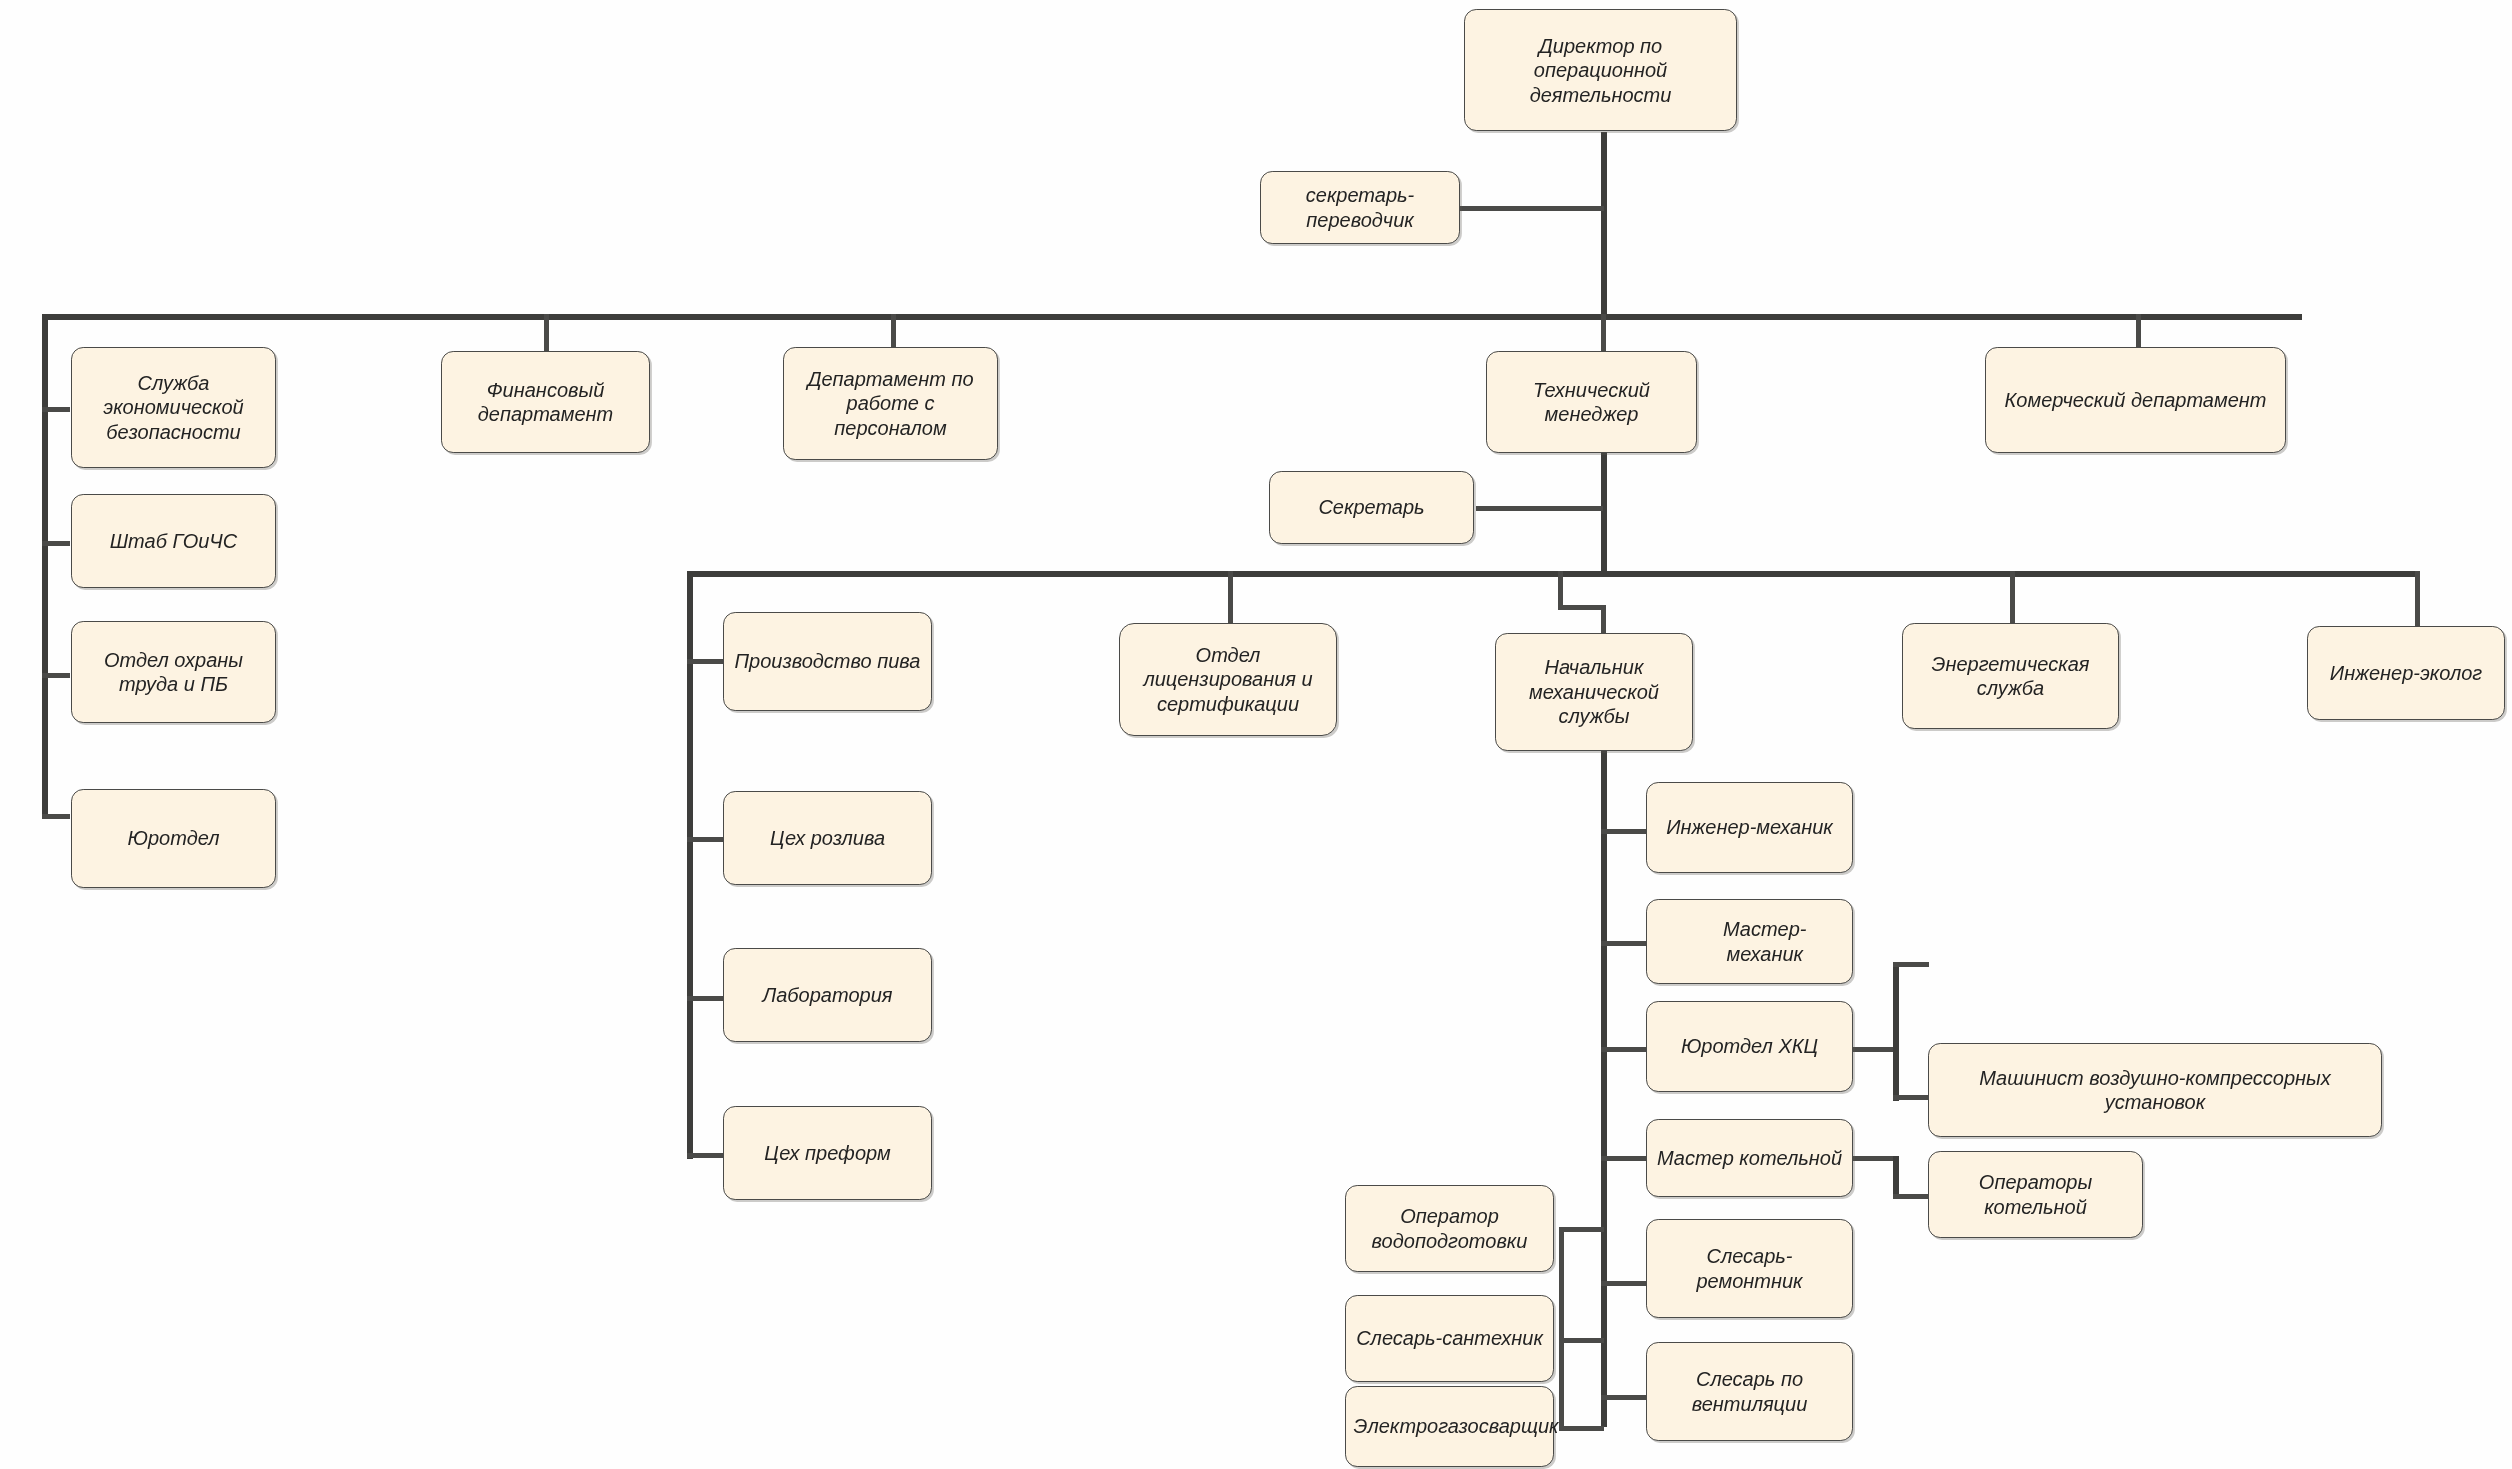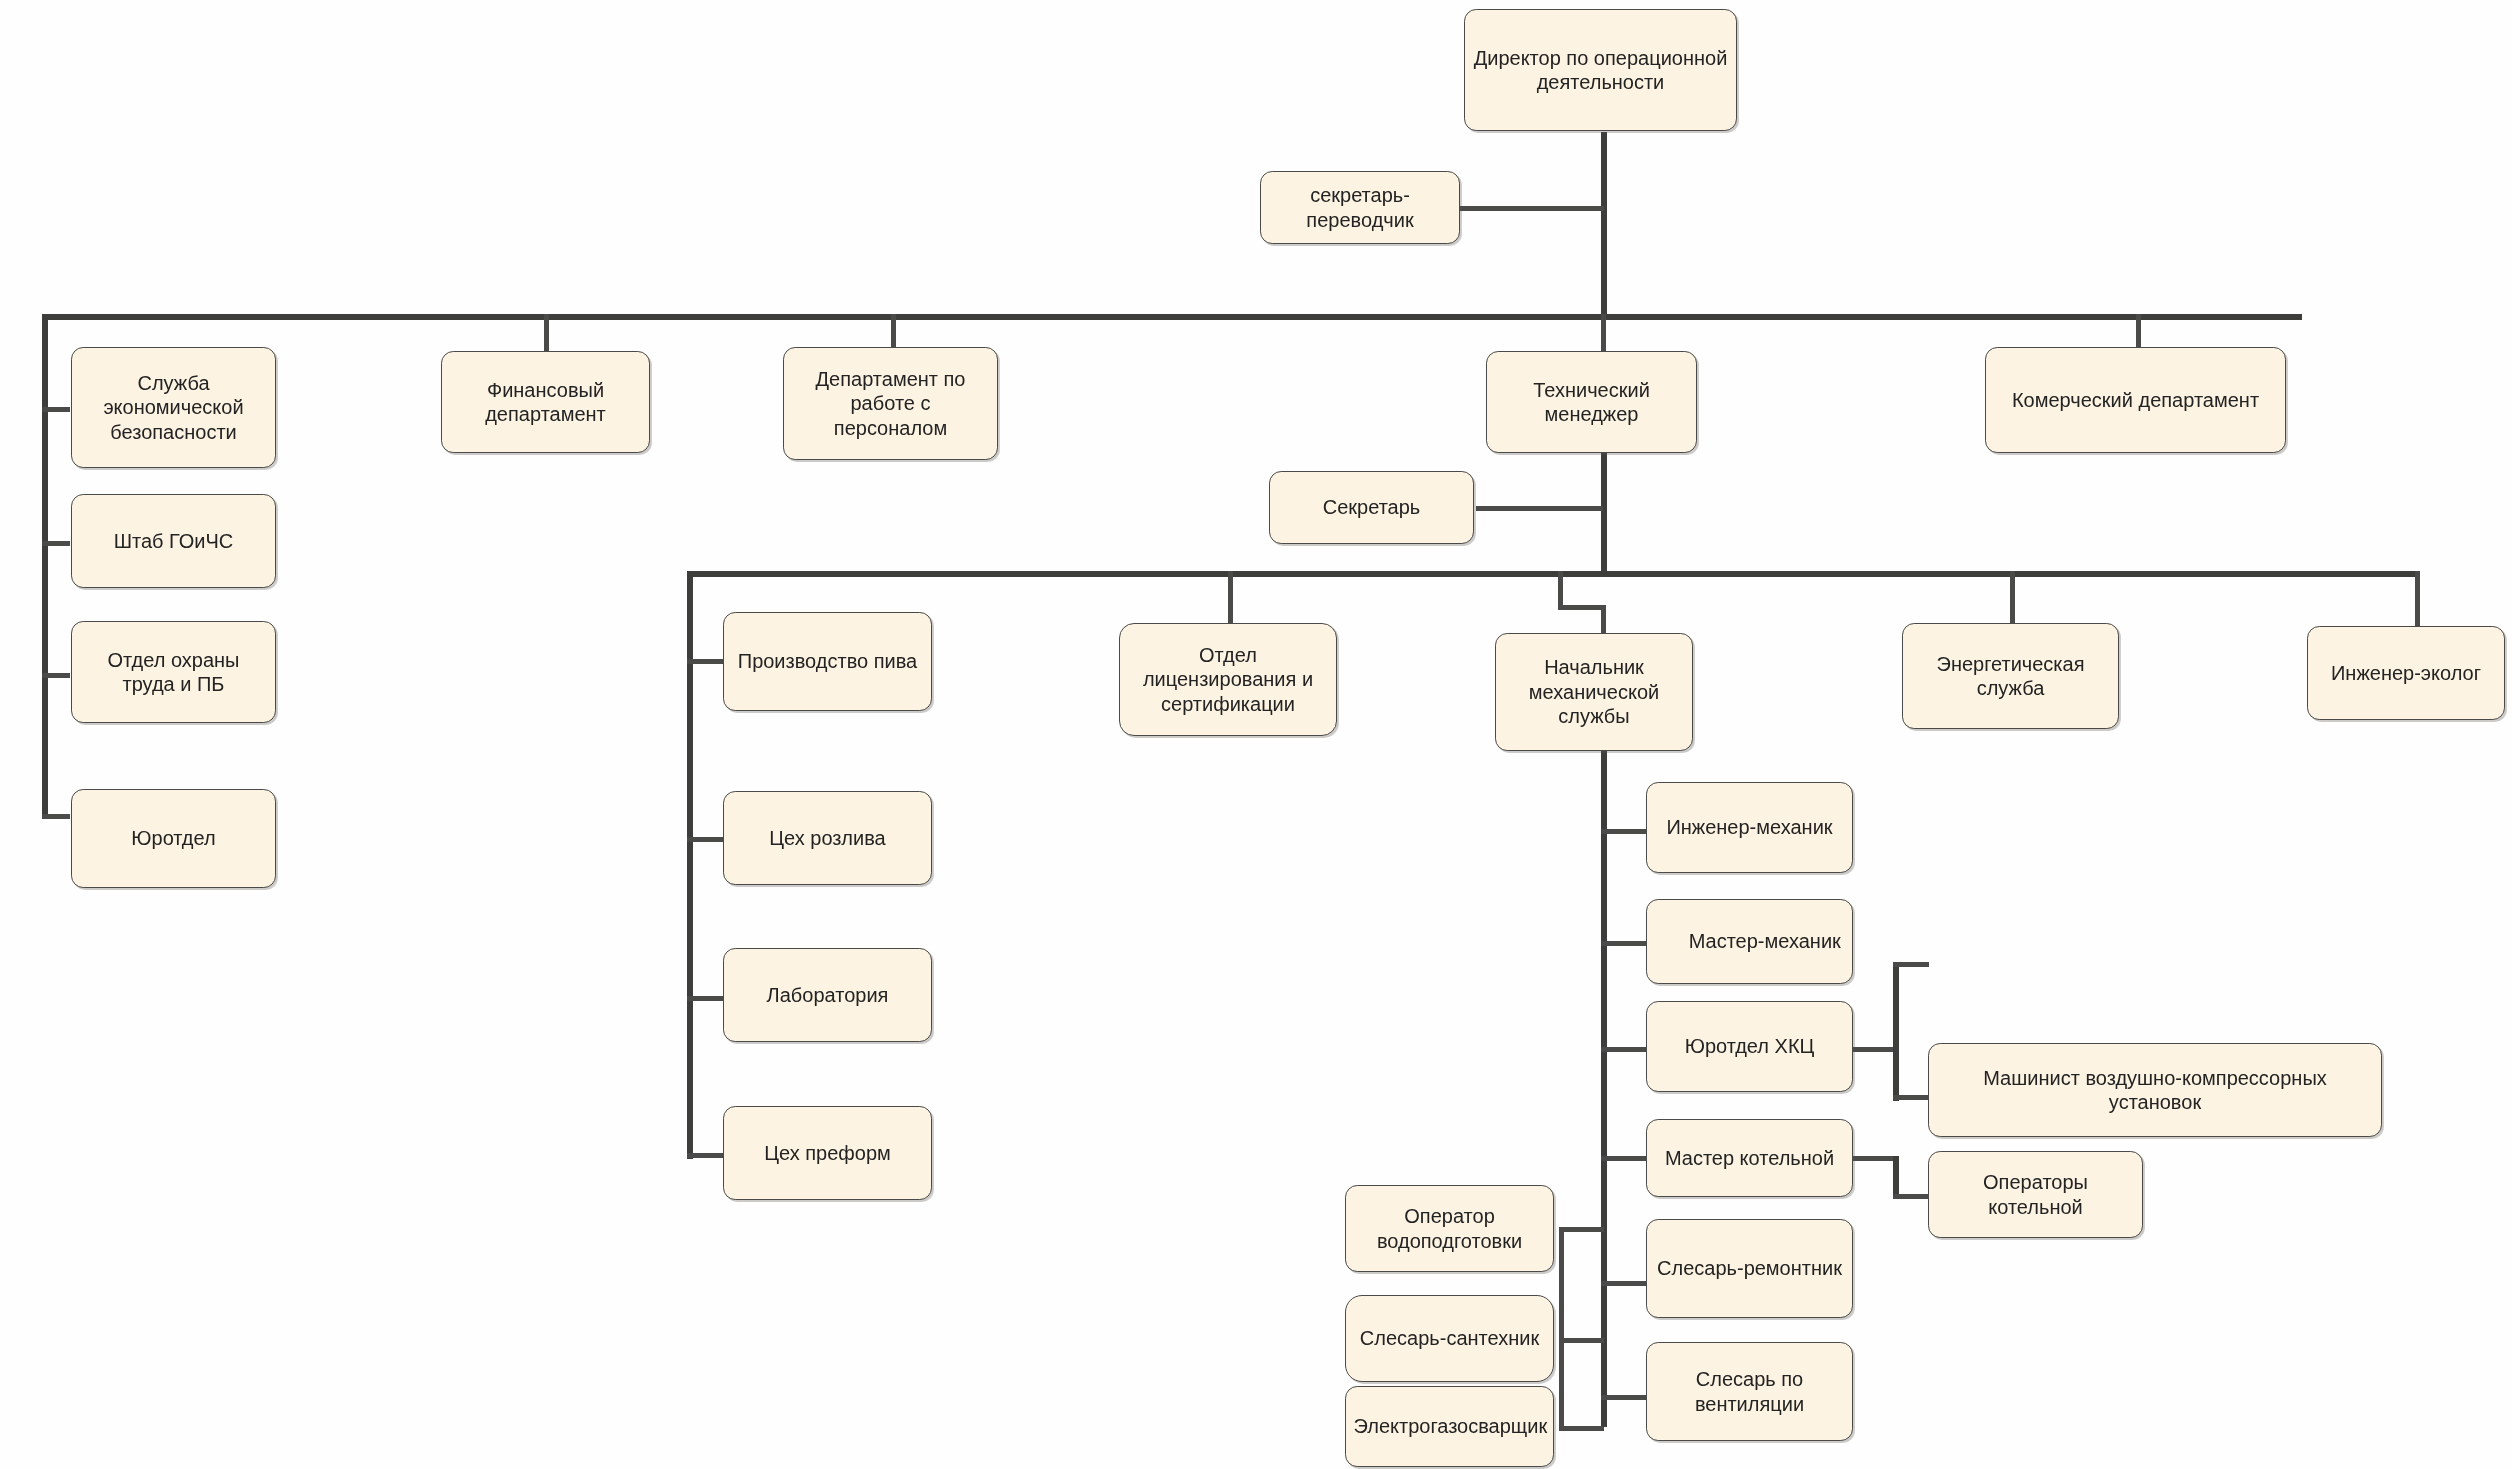--- a/index.html
+++ b/index.html
@@ -7,20 +7,21 @@
   body{
     font-family:"Liberation Sans","DejaVu Sans",sans-serif;
     -webkit-font-smoothing:antialiased;
   }
   #chart{
     position:relative;
     width:2512px;
     height:1470px;
     background:#fefefe;
     overflow:hidden;
+    font-style:italic;
   }
   
   .node{
     position:absolute;
     box-sizing:border-box;
     background:#fdf3e2;
     border:1.9px solid #4a4a48;
     border-radius:12.2px;
     display:flex;
     align-items:center;
@@ -206,21 +207,21 @@
   </div>
 
   <div class="node" style="left:1646px;top:1342px;width:207px;height:99px;">
     <span>Слесарь по вентиляции</span>
   </div>
 
   <div class="node" style="left:1345px;top:1185px;width:209px;height:87px;">
     <span>Оператор водоподготовки</span>
   </div>
 
-  <div class="node" style="left:1345px;top:1295px;width:209px;height:87px;border-radius:17px;">
+  <div class="node" style="left:1345px;top:1295px;width:209px;height:87px;">
     <span>Слесарь-сантехник</span>
   </div>
 
   <div class="node" style="left:1345px;top:1386px;width:209px;height:81px;">
     <span>Электрогазосварщик</span>
   </div>
 
 
   <div class="node" style="left:1928px;top:1043px;width:454px;height:94px;">
     <span>Машинист воздушно-компрессорных установок</span>

